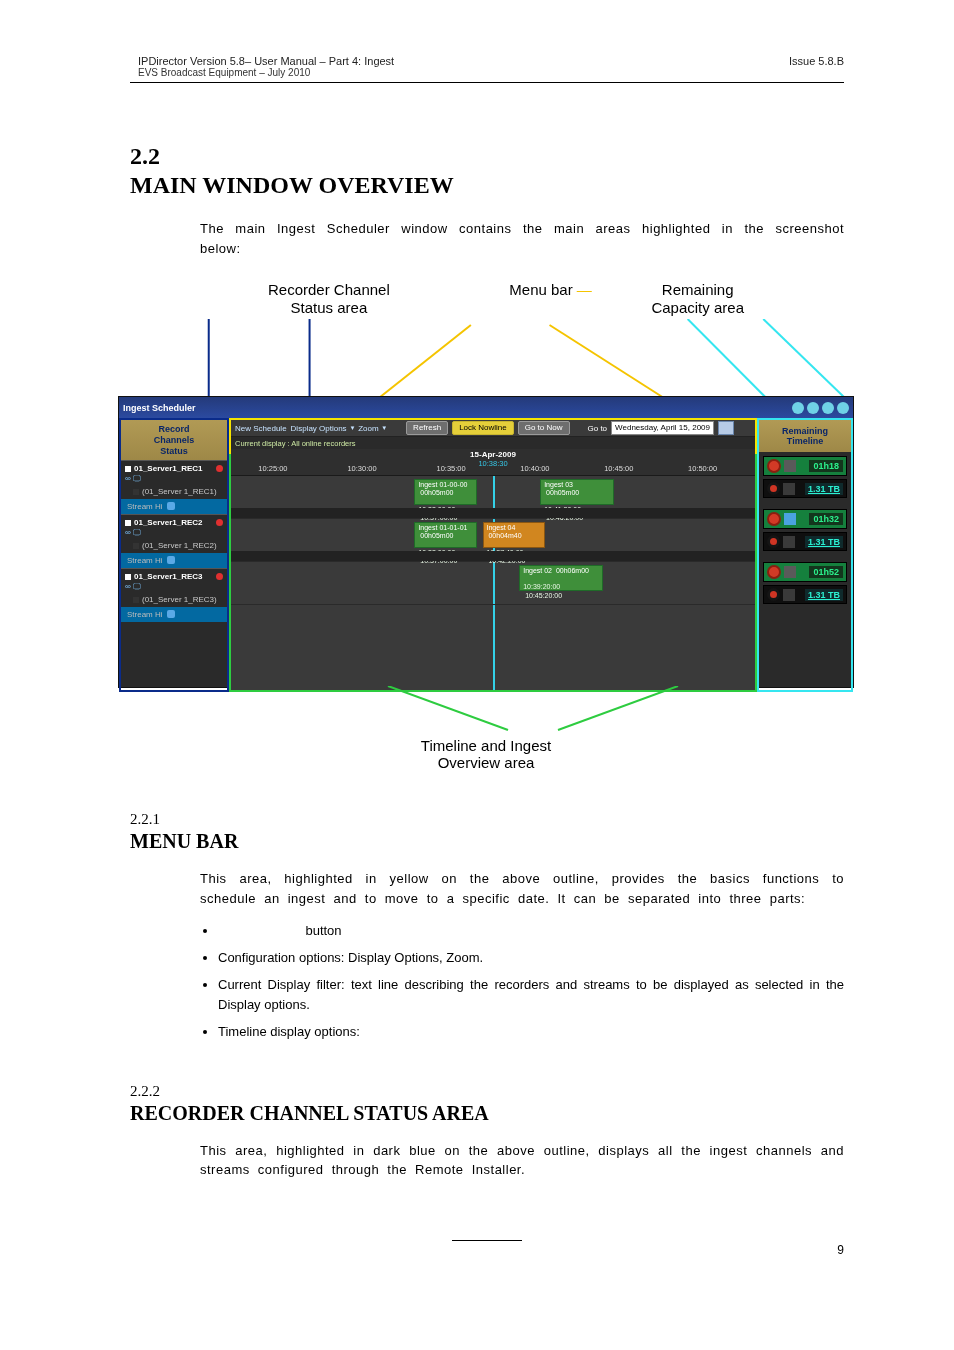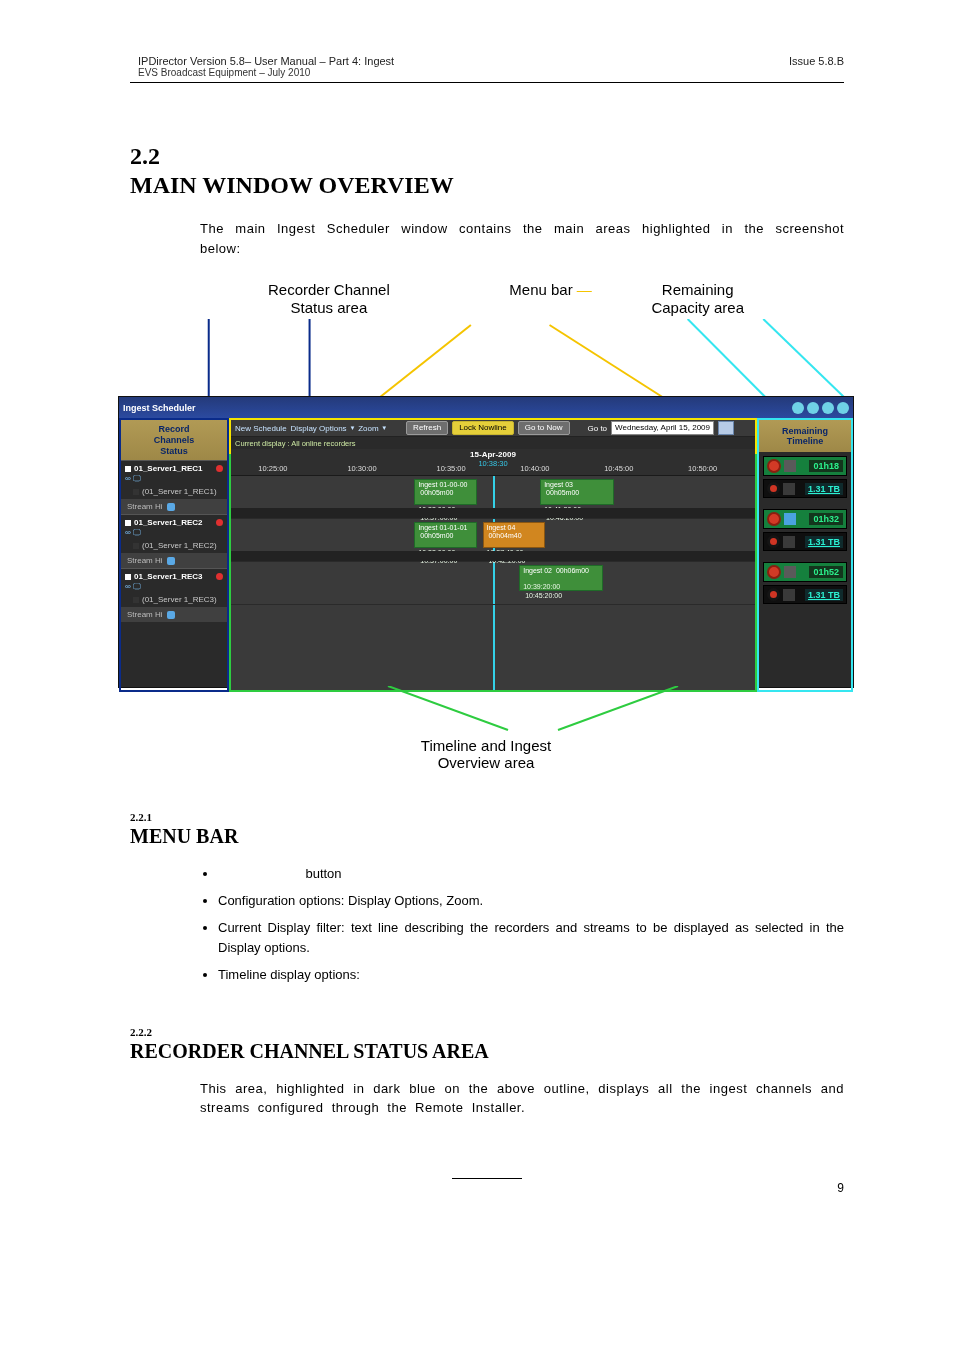--- a/index.html
+++ b/index.html
@@ -118,21 +118,21 @@
     border-top:1px solid #555;
     padding:3px 4px 6px 4px;
     font-size:8px;
     color:#fff;
   }
   .ch-title { color:#fff; font-weight:bold; display:flex; align-items:center; gap:3px;}
   .rec-dot { width:7px; height:7px; border-radius:50%; background:#e03030; display:inline-block; margin-left:auto;}
   .ch-icons { margin-top:1px; font-size:8px; color:#7fc6ff; }
   .ch-sub { color:#c9c9c9; margin:3px 0 0 8px; display:flex; align-items:center; gap:3px;}
   .sq { width:6px;height:6px;background:#fff;display:inline-block; }
-  .stream-row { background:#404040; margin:3px -4px -6px -4px; padding:3px 6px; color:#bbb; font-size:8px; display:flex; align-items:flex-end; gap:4px;}
+  .stream-row { background:#0369a1; margin:3px -4px -6px -4px; padding:3px 6px; color:#bbb; font-size:8px; display:flex; align-items:flex-start; gap:4px;}
   .stream-ic { width:8px;height:8px;background:#5aa9e6;border-radius:2px;display:inline-block;}
   .mid-col {
     flex:1;
     border: 2px solid #2ecc40;
     box-sizing:border-box;
     display:flex; flex-direction:column;
     position:relative;
   }
   .menu-bar {
     height: 16px;
@@ -209,21 +209,21 @@
     position:absolute; bottom:0; left:0; right:0; text-align:center;
     font-size:15px; color:#000;
   }
   .bot-lines {
     position:absolute; left:0; right:0; top:415px; height:46px; pointer-events:none;
   }
   .sub-section {
     font-family:"Times New Roman", serif;
     margin-top: 40px;
   }
-  .sub-num { font-weight:bold; font-size:11px; }
+  .sub-num { font-weight:normal; font-size:15px; }
   .sub-title { font-weight:bold; font-size:20px; margin-top:2px; margin-bottom:16px;}
   ul.body-list {
     margin-left: 70px;
     padding-left: 18px;
     font-size: 13px;
     line-height: 1.6;
   }
   ul.body-list li { margin-bottom: 6px; text-align: justify;}
   .ghost { color:#fff; } 
   .footer {
@@ -442,20 +442,21 @@
     <div class="bot-callout">
       <div>Timeline and Ingest</div>
       <div>Overview area</div>
     </div>
   </div>
 
   <div class="sub-section">
     <div class="sub-num">2.2.1</div>
     <div class="sub-title">MENU BAR</div>
   </div>
+  <p class="body-text spaced">This area, highlighted in yellow on the above outline, provides the basics functions to schedule an ingest and to move to a specific date. It can be separated into three parts:</p>
   <ul class="body-list">
     <li><span class="ghost">New Schedule</span><span> button</span></li>
     <li>Configuration options: Display Options, Zoom.</li>
     <li>Current Display filter: text line describing the recorders and streams to be displayed as selected in the Display options.</li>
     <li><span>Timeline display options: </span><span class="ghost">Refresh, Lock Nowline, Go to Now.</span></li>
   </ul>
 
   <div class="sub-section">
     <div class="sub-num">2.2.2</div>
     <div class="sub-title">RECORDER CHANNEL STATUS AREA</div>

